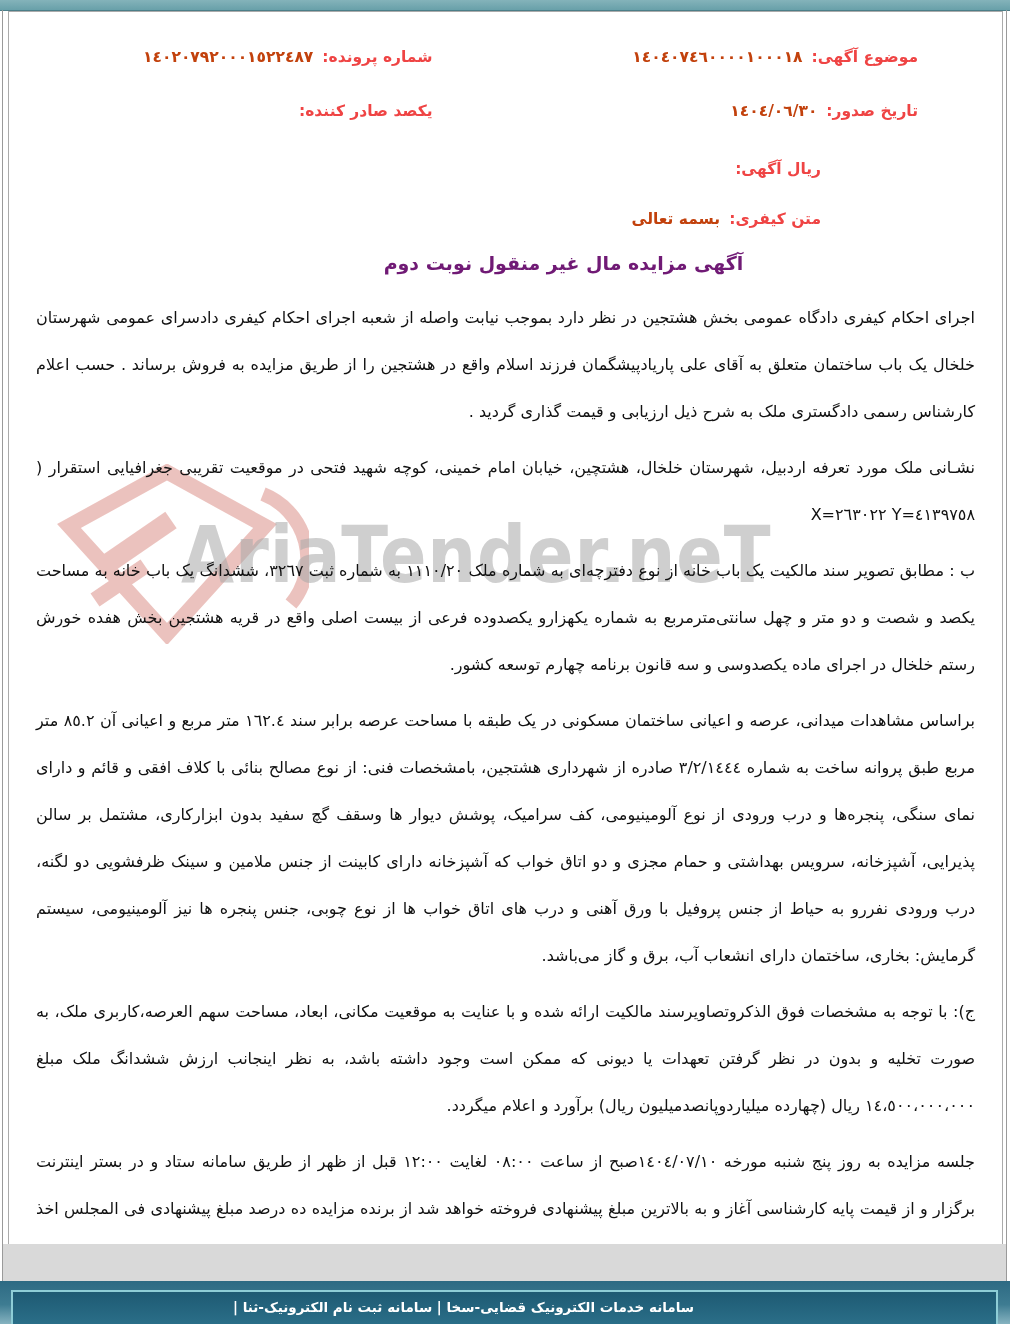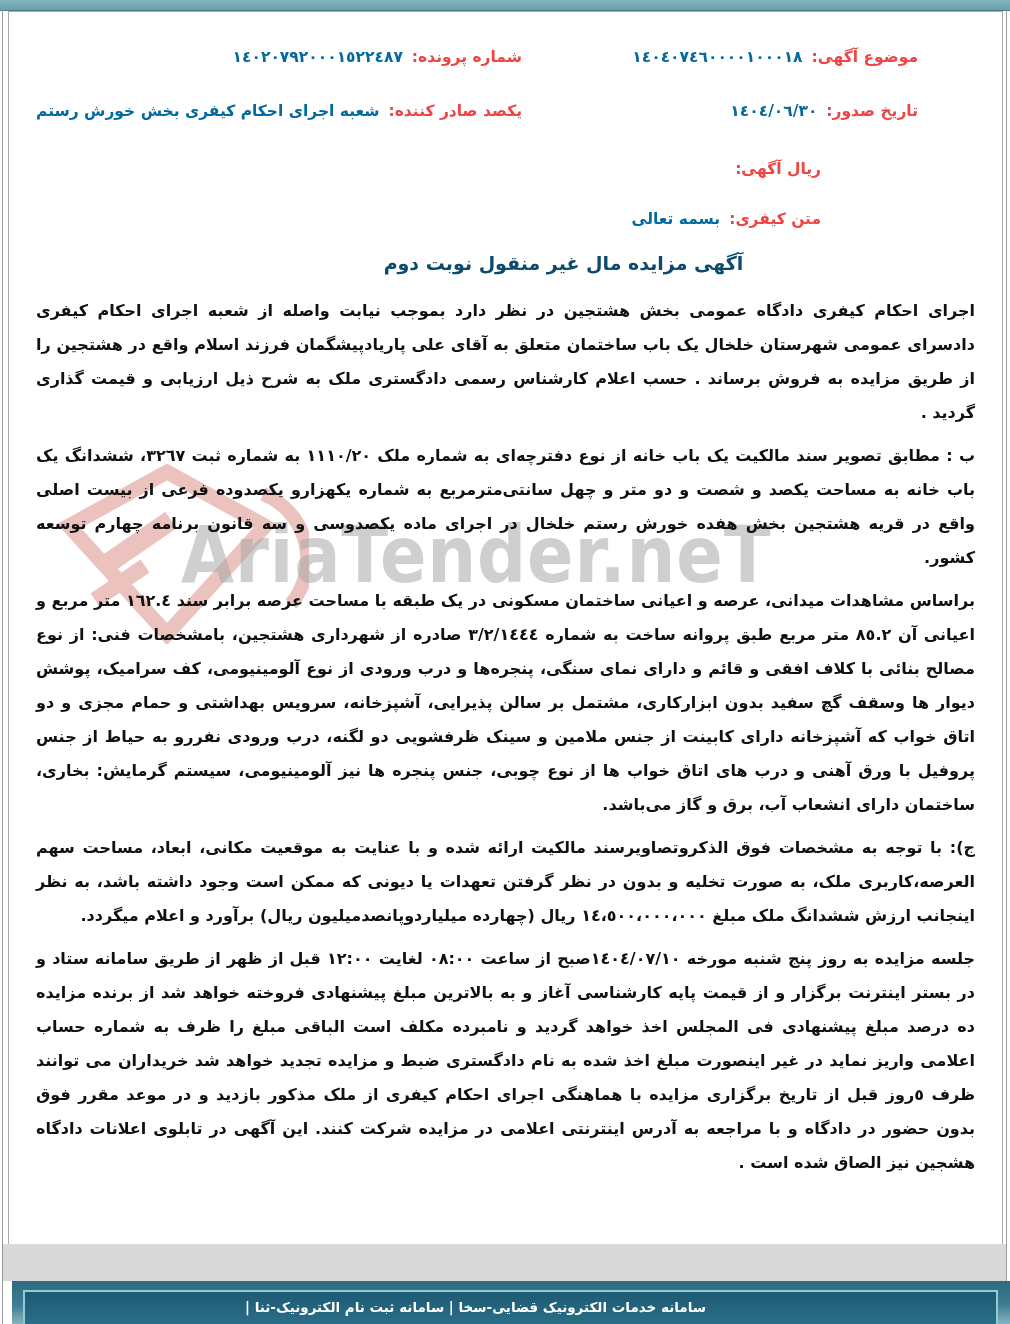--- a/index.html
+++ b/index.html
@@ -37,42 +37,42 @@
   }
   .content{position:relative; z-index:1; padding:36px 27px 0 27px; color:#141414;}
   .hgrid{
     display:grid; grid-template-columns:1fr 1fr; grid-row-gap:36px;
     direction:rtl; margin-bottom:40px;
   }
   .field{display:flex; gap:9px; align-items:baseline; white-space:nowrap; font-size:15.5px; font-weight:bold;}
   .f-ad,.f-date{padding-right:57px;}
   .f-case,.f-branch{padding-right:73px;}
   .lbl{color:#ef4444;}
-  .val{color:#0369a1;}
+  .val{color:#c2410c;}
   .row-sub,.row-body{
     display:flex; gap:9px; align-items:baseline;
     font-size:15.5px; font-weight:bold; padding-right:154px;
   }
   .row-sub{margin-bottom:32px;}
   .row-body{margin-bottom:24px;}
   .title{
     font-size:19px; font-weight:bold; text-align:center;
-    padding-left:116px; margin:0 0 20px 0; color:#0c4a6e;
+    padding-left:116px; margin:0 0 20px 0; color:#701a75;
   }
   .para{
-    font-size:16px; font-weight:bold; line-height:34px;
+    font-size:16px; font-weight:normal; line-height:47px;
     text-align:justify; margin:0 0 9px 0; color:#111;
   }
   .coords{direction:ltr; unicode-bidi:embed; white-space:nowrap;}
   .grayband{
     position:absolute; left:3px; right:4px; top:1244px; height:37px;
     background:#d9d9d9;
   }
   .footerbar{
-    position:absolute; left:12px; right:0; top:1281px; height:43px;
+    position:absolute; left:0; right:0; top:1281px; height:43px;
     background:linear-gradient(180deg,#2d6a83 0%,#3e7c92 55%,#86b3c0 100%);
   }
   .footer-inner{
     position:absolute; left:11px; right:12px; top:9px; height:44px;
     background:linear-gradient(180deg,#1e5a73,#2f7690);
     border:2px solid #8ecdd6;
   }
   .footer-text{
     position:absolute; left:220px; top:7px;
     color:#ffffff; font-size:13.5px; font-weight:bold;
@@ -108,37 +108,37 @@
       <div class="field f-case">
         <span class="lbl">شماره پرونده:</span>
         <span class="val">١٤٠٢٠٧٩٢٠٠٠١٥٢٢٤٨٧</span>
       </div>
       <div class="field f-date">
         <span class="lbl">تاریخ صدور:</span>
         <span class="val">١٤٠٤/٠٦/٣٠</span>
       </div>
       <div class="field f-branch">
         <span class="lbl">یکصد صادر کننده:</span>
-        <span class="val">شعبه اجرای احکام کیفری بخش خورش رستم</span>
       </div>
     </div>
 
     <div class="row-sub">
       <span class="lbl">ریال آگهی:</span>
     </div>
 
     <div class="row-body">
       <span class="lbl">متن کیفری:</span>
       <span class="val">بسمه تعالی</span>
     </div>
 
     <h1 class="title">آگهی مزایده مال غیر منقول نوبت دوم</h1>
 
     <p class="para">اجرای احکام  کیفری دادگاه عمومی بخش هشتجین در  نظر دارد بموجب نیابت واصله از شعبه اجرای احکام کیفری دادسرای عمومی شهرستان خلخال یک باب ساختمان متعلق به آقای علی پاریادپیشگمان فرزند اسلام واقع در هشتجین را از طریق مزایده به فروش برساند . حسب اعلام کارشناس رسمی دادگستری ملک به شرح ذیل ارزیابی و قیمت گذاری گردید .</p>
 
+    <p class="para"><span>نشـانی ملک مورد تعرفه اردبیل، شهرستان خلخال، هشتچین، خیابان امام خمینی، کوچه شهید فتحی در موقعیت تقریبی جغرافیایی استقرار ( </span><span class="coords" dir="ltr">X=٢٦٣٠٢٢  Y=٤١٣٩٧٥٨</span></p>
 
     <p class="para">ب : مطابق تصویر سند مالکیت یک باب خانه از نوع دفترچه‌ای به شماره ملک ١١١٠/٢٠ به شماره ثبت ٣٢٦٧، ششدانگ یک باب خانه به مساحت یکصد و شصت و دو متر و چهل سانتی‌مترمربع به شماره یکهزارو یکصدوده فرعی از بیست اصلی واقع در قریه هشتجین بخش هفده خورش رستم خلخال در اجرای ماده یکصدوسی و سه قانون برنامه چهارم توسعه کشور.</p>
 
     <p class="para">براساس مشاهدات میدانی، عرصه و اعیانی ساختمان مسکونی در یک طبقه با مساحت عرصه برابر سند ١٦٢.٤ متر مربع و اعیانی آن ٨٥.٢ متر مربع طبق پروانه ساخت به شماره ٣/٢/١٤٤٤ صادره از شهرداری هشتجین، بامشخصات فنی: از نوع  مصالح بنائی با کلاف افقی و قائم و دارای نمای سنگی، پنجره‌ها و درب ورودی از نوع آلومینیومی، کف سرامیک، پوشش دیوار ها وسقف گچ سفید بدون ابزارکاری، مشتمل بر سالن پذیرایی، آشپزخانه، سرویس بهداشتی و حمام مجزی و دو اتاق خواب که آشپزخانه دارای کابینت از جنس ملامین و سینک ظرفشویی دو لگنه، درب ورودی نفررو به حیاط از جنس پروفیل با ورق آهنی و درب های اتاق خواب ها از نوع چوبی، جنس پنجره ها نیز آلومینیومی، سیستم گرمایش: بخاری، ساختمان دارای انشعاب آب، برق و گاز می‌باشد.</p>
 
     <p class="para">ج): با توجه به مشخصات فوق الذکروتصاویرسند مالکیت ارائه شده و با عنایت به موقعیت مکانی، ابعاد، مساحت سهم العرصه،کاربری ملک، به صورت تخلیه و بدون در نظر گرفتن تعهدات یا دیونی که ممکن است وجود داشته باشد، به نظر اینجانب ارزش ششدانگ ملک مبلغ ١٤،٥٠٠،٠٠٠،٠٠٠ ریال (چهارده میلیاردوپانصدمیلیون ریال) برآورد و اعلام میگردد.</p>
 
     <p class="para">جلسه مزایده به روز پنج شنبه مورخه ١٤٠٤/٠٧/١٠صبح از ساعت ٠٨:٠٠ لغایت ١٢:٠٠  قبل از ظهر از طریق سامانه ستاد و در بستر اینترنت برگزار و از قیمت پایه کارشناسی آغاز و به بالاترین مبلغ پیشنهادی فروخته خواهد شد  از برنده مزایده ده درصد مبلغ  پیشنهادی فی المجلس اخذ خواهد گردید و  نامبرده مکلف است الباقی مبلغ را ظرف  به شماره حساب اعلامی واریز نماید  در غیر اینصورت  مبلغ اخذ شده به نام دادگستری ضبط و مزایده تجدید خواهد شد  خریداران می توانند ظرف ٥روز قبل از  تاریخ برگزاری مزایده  با هماهنگی اجرای احکام  کیفری از  ملک مذکور بازدید و در موعد مقرر فوق بدون  حضور در دادگاه و با مراجعه به آدرس اینترنتی اعلامی در مزایده  شرکت کنند. این آگهی در تابلوی اعلانات  دادگاه هشجین نیز الصاق شده است .</p>
 
   </div>

